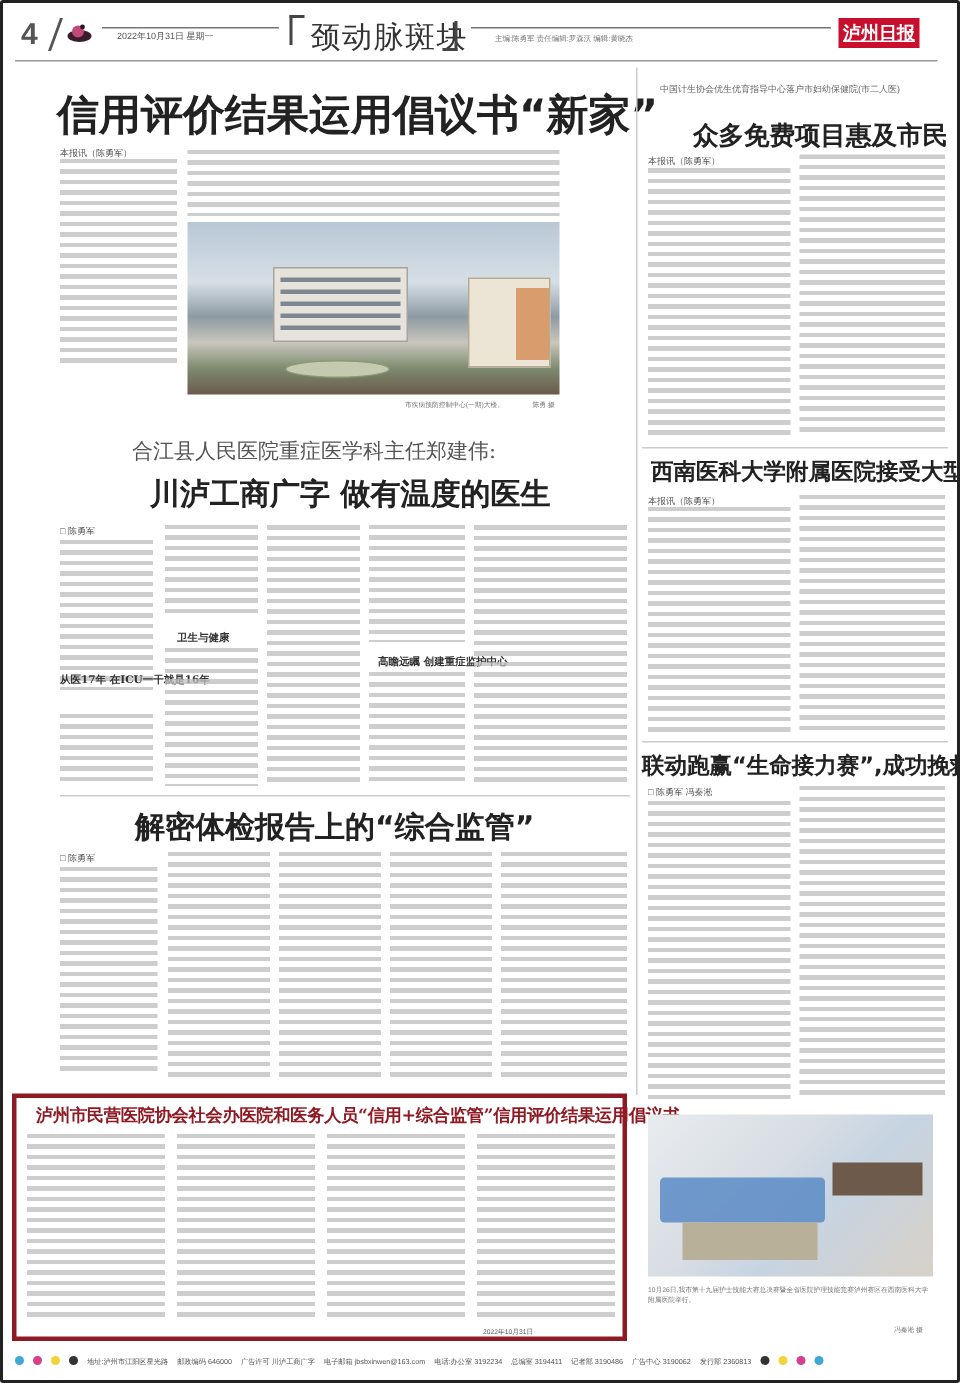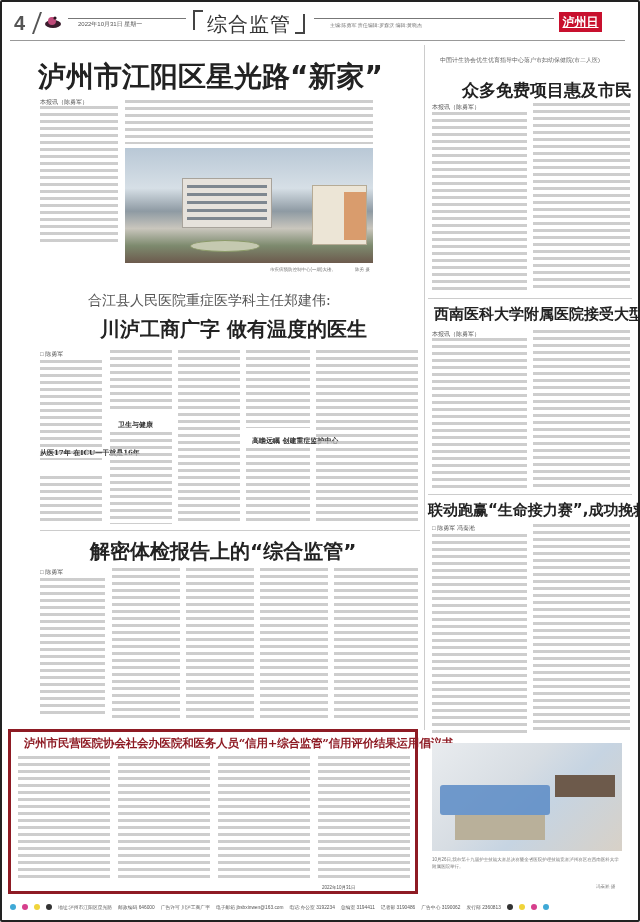--- a/index.html
+++ b/index.html
@@ -11,21 +11,21 @@
   
   .page-num { left: 14px; top: 12px; font: bold 20px "Liberation Sans", sans-serif; color: #555; }
   .slash { left: 36px; top: 12px; width: 2px; height: 22px; background: #555; transform: skewX(-20deg); }
   .logo-mark { left: 44px; top: 14px; width: 18px; height: 16px; }
   .head-line { height: 1px; background: #777; }
   .date { left: 78px; top: 20px; font: 6px "Liberation Sans", sans-serif; color: #555; }
   .section-bracket-l { left: 193px; top: 10px; width: 10px; height: 20px; border-left: 2px solid #444; border-top: 2px solid #444; }
   .section-bracket-r { left: 295px; top: 14px; width: 10px; height: 20px; border-right: 2px solid #444; border-bottom: 2px solid #444; }
   .section-title { left: 207px; top: 11px; font: 20px "DejaVu Sans", sans-serif; color: #333; letter-spacing: 1px; }
   .editors { left: 330px; top: 22px; font: 5px "Liberation Sans", sans-serif; color: #777; white-space: nowrap; }
-  .brand { left: 559px; top: 12px; width: 43px; height: 20px; background: #c8102e; color: #fff; font: bold 12px "DejaVu Serif", serif; text-align: center; line-height: 20px; text-decoration: underline; }
+  .brand { left: 559px; top: 12px; width: 54px; height: 20px; background: #c8102e; color: #fff; font: bold 12px "DejaVu Serif", serif; text-align: center; line-height: 20px; text-decoration: underline; }
   .head-rule { left: 10px; top: 40px; width: 615px; height: 1px; background: #999; }
 
   
   .hl1 { left: 38px; top: 58px; font: bold 28px "DejaVu Sans", sans-serif; color: #222; letter-spacing: 0px; white-space: nowrap; }
   .kicker-r { left: 440px; top: 56px; width: 195px; font: 6px "Liberation Sans", sans-serif; color: #666; line-height: 9px; }
   .hl-r1 { left: 462px; top: 79px; font: bold 17px "DejaVu Sans", sans-serif; color: #222; white-space: nowrap; }
   .kicker2 { left: 88px; top: 292px; font: 14px "DejaVu Serif", serif; color: #555; white-space: nowrap; }
   .hl2 { left: 100px; top: 316px; font: bold 20px "DejaVu Sans", sans-serif; color: #222; white-space: nowrap; }
   .hl-r2 { left: 434px; top: 305px; font: bold 15px "DejaVu Sans", sans-serif; color: #222; white-space: nowrap; }
   .hl-r3 { left: 428px; top: 501px; font: bold 15px "DejaVu Sans", sans-serif; color: #222; white-space: nowrap; }
@@ -78,28 +78,28 @@
 <div class="abs page-num">4</div>
 <div class="abs slash"></div>
 <svg class="abs logo-mark" viewBox="0 0 18 16">
   <ellipse cx="9" cy="10" rx="8" ry="4" fill="#3a1d2d"></ellipse>
   <circle cx="8" cy="7" r="4" fill="#c04a7a"></circle>
   <circle cx="11" cy="4" r="1.6" fill="#2a1420"></circle>
 </svg>
 <div class="abs head-line" style="left:68px;top:18px;width:118px;"></div>
 <div class="abs date">2022年10月31日  星期一</div>
 <div class="abs section-bracket-l"></div>
-<div class="abs section-title">综合监管</div>
+<div class="abs section-title">颈动脉斑块</div>
 <div class="abs section-bracket-r"></div>
 <div class="abs head-line" style="left:314px;top:18px;width:240px;"></div>
 <div class="abs editors">主编:陈勇军  责任编辑:罗森沃  编辑:黄晓杰</div>
 <div class="abs brand">泸州日报</div>
 <div class="abs head-rule"></div>
 
-<div class="abs hl1">泸州市江阳区星光路“新家”</div>
+<div class="abs hl1">信用评价结果运用倡议书“新家”</div>
 <div class="abs byline" style="left:40px;top:98px;">本报讯（陈勇军）</div>
 <div class="abs lines" style="left:40px;top:106px;width:78px;height:140px;"></div>
 <div class="abs lines" style="left:125px;top:100px;width:248px;height:44px;"></div>
 
 <div class="abs photo1"></div>
 <div class="abs bld1">
   <div class="win" style="top:6px"></div>
     <div class="win" style="top:14px"></div>
     <div class="win" style="top:22px"></div>
     <div class="win" style="top:30px"></div>

